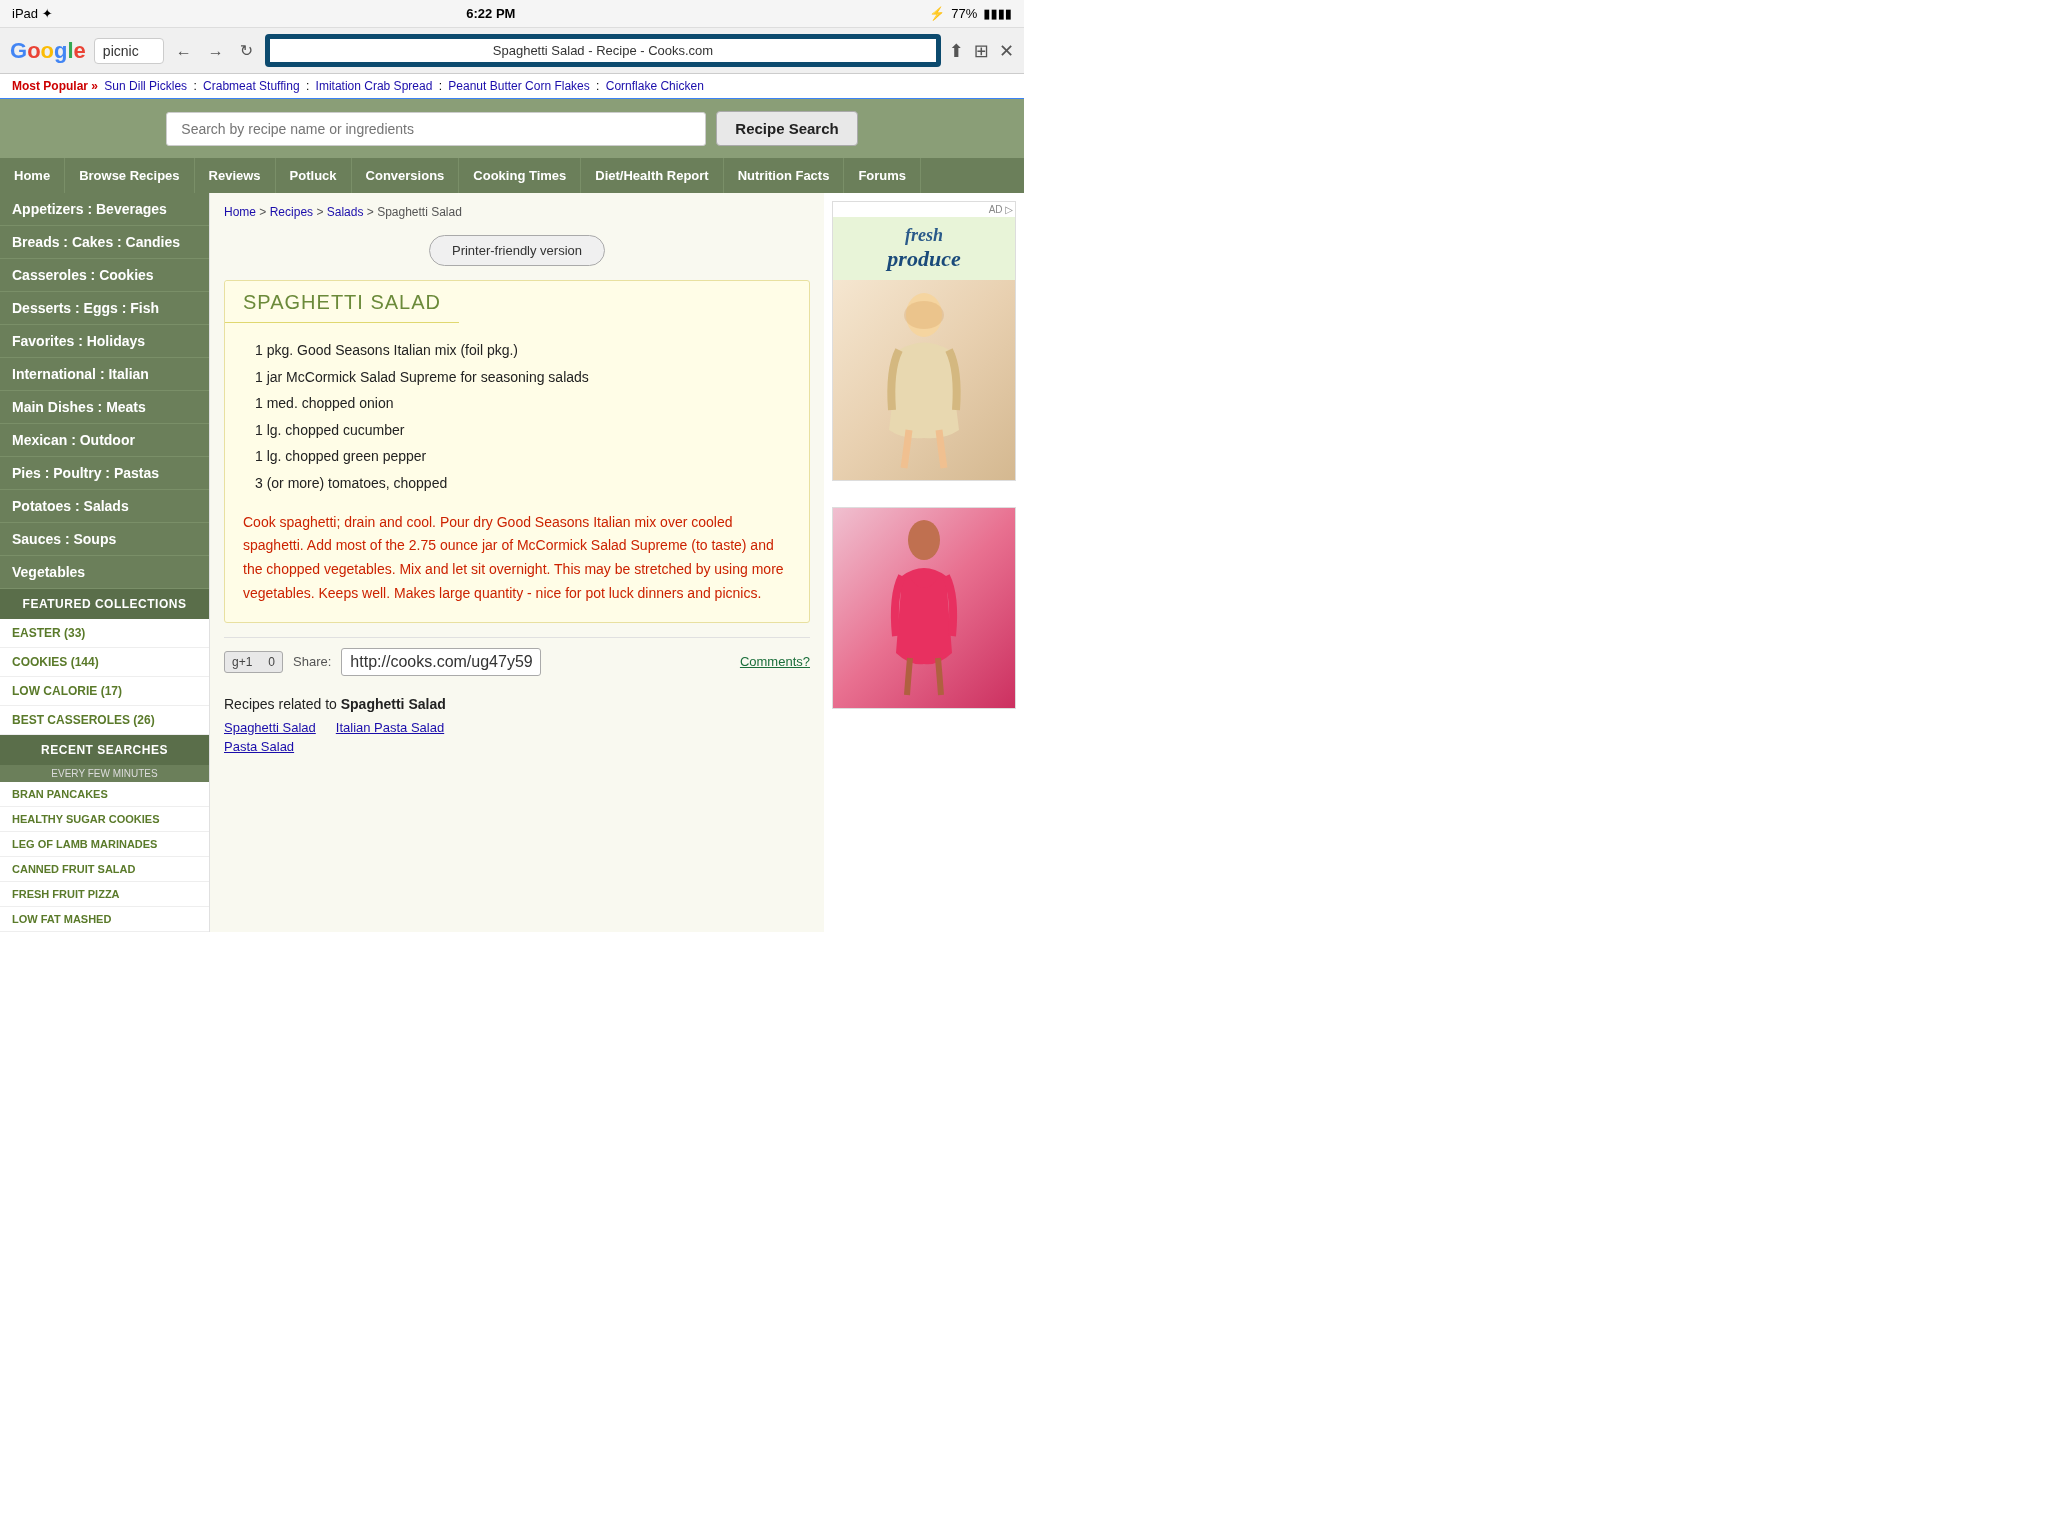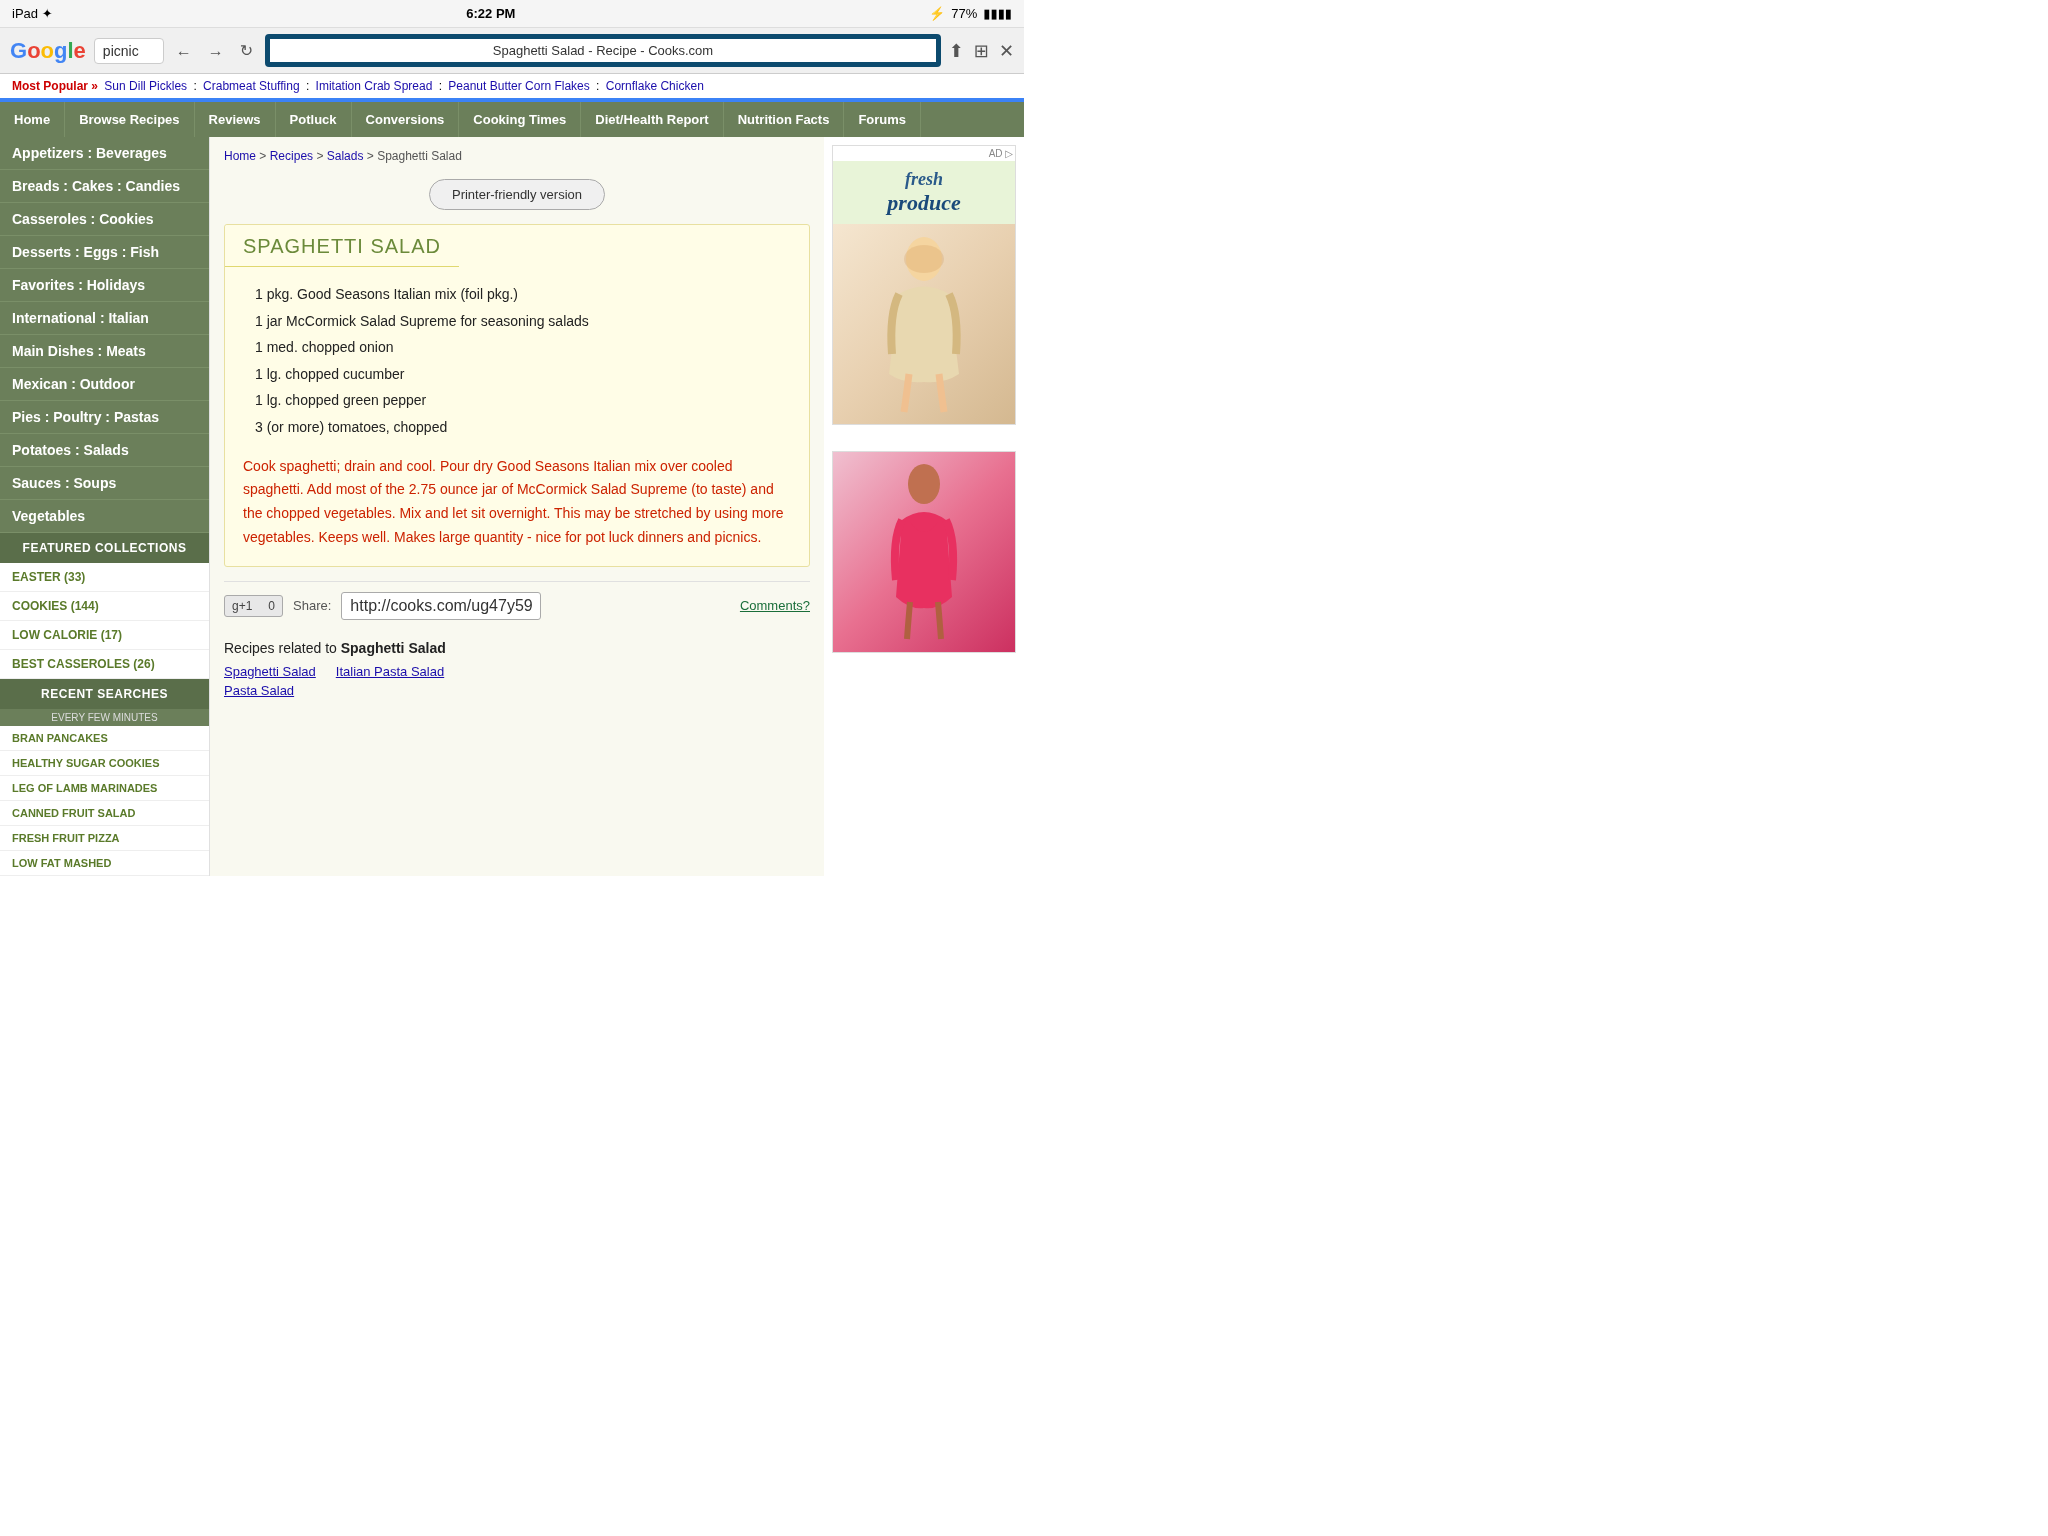--- a/index.html
+++ b/index.html
@@ -72,21 +72,21 @@
     .toolbar-icon { font-size: 18px; color: #555; cursor: pointer; }
 
     
     .site-wrapper { width: 100%; }
 
     
     .most-popular-bar {
       background: #fff;
       padding: 5px 12px;
       font-size: 12px;
-      border-bottom: 4px solid #3b82f6;
+      border-bottom: 1px solid #3b82f6;
     }
     .most-popular-bar .label { color: #cc0000; font-weight: bold; }
     .most-popular-bar a { color: #1a0dab; text-decoration: none; margin: 0 3px; }
 
     
     .site-header {
       background: #8a9e77;
       padding: 12px 20px;
       display: flex;
       align-items: center;
@@ -412,20 +412,24 @@
 
   <div class="most-popular-bar">
     <span class="label">Most Popular »</span>
     <a>Sun Dill Pickles</a> :
     <a>Crabmeat Stuffing</a> :
     <a>Imitation Crab Spread</a> :
     <a>Peanut Butter Corn Flakes</a> :
     <a>Cornflake Chicken</a>
   </div>
 
+  <div class="site-header">
+    <input class="search-input" type="text" placeholder="Search by recipe name or ingredients" style="">
+    <button class="search-btn">Recipe Search</button>
+  </div>
 
   <div class="nav-bar">
     <div class="nav-item">Home</div>
     <div class="nav-item">Browse Recipes</div>
     <div class="nav-item">Reviews</div>
     <div class="nav-item">Potluck</div>
     <div class="nav-item">Conversions</div>
     <div class="nav-item">Cooking Times</div>
     <div class="nav-item">Diet/Health Report</div>
     <div class="nav-item">Nutrition Facts</div>

